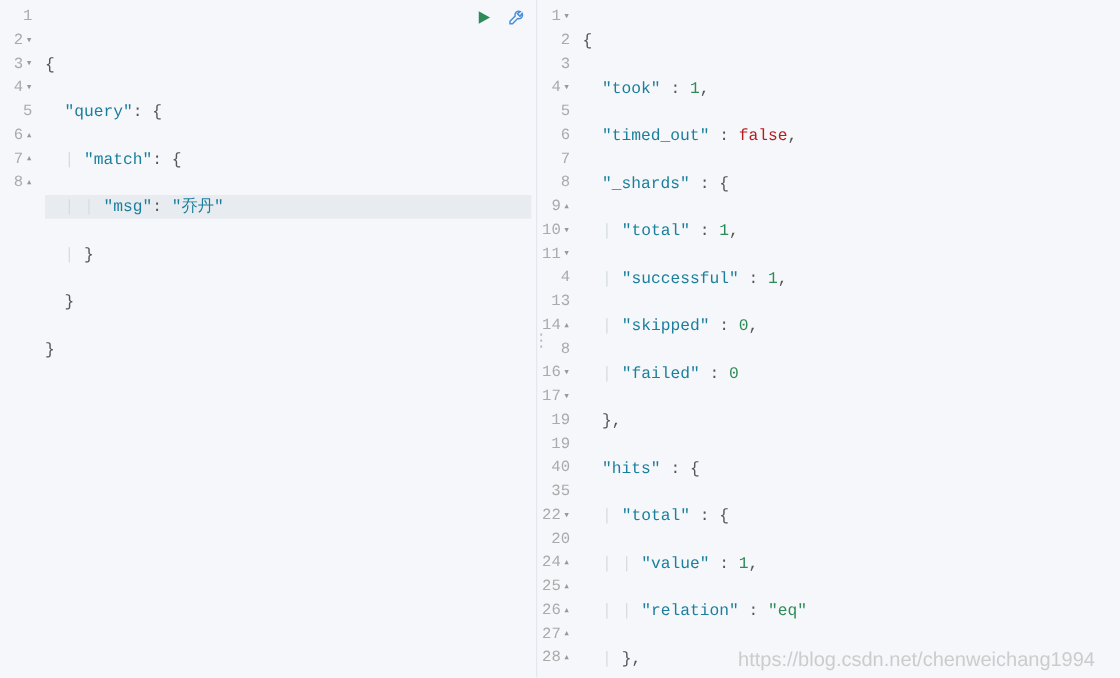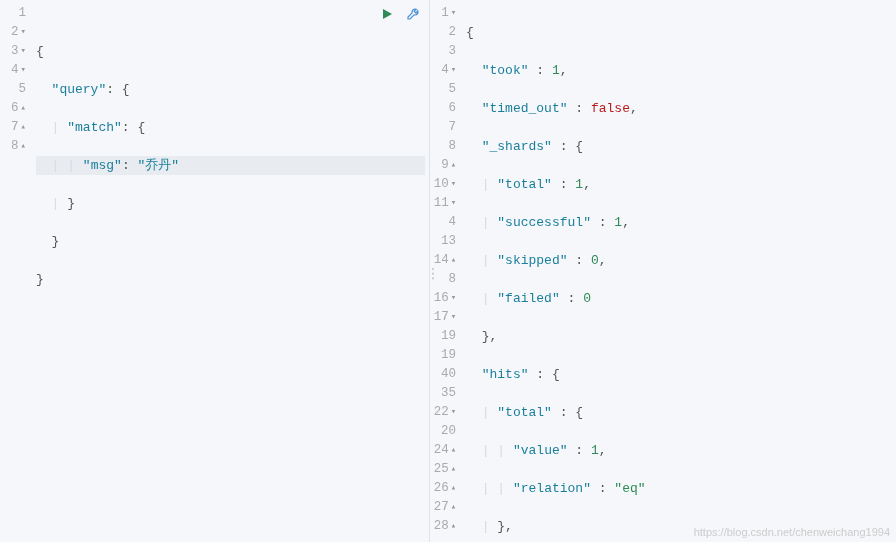--- a/index.html
+++ b/index.html
@@ -69,24 +69,24 @@
     left:48%;
     top:50%;
     margin-left:-4px;
     color:#bbb;
     font-size:14px;
     line-height:6px;
     letter-spacing:0;
   }
   .watermark {
     position:absolute;
-    right:6px;
+    right:20px;
     bottom:4px;
     color:#ccc;
-    font-size:11px;
+    font-size:16px;
     font-family: sans-serif;
   }
 </style>
 </head>
 <body>
 
 <div class="pane left">
   <div class="gutter">
     <span class="ln">1</span>
     <span class="ln">2<span class="fold">▾</span></span>

